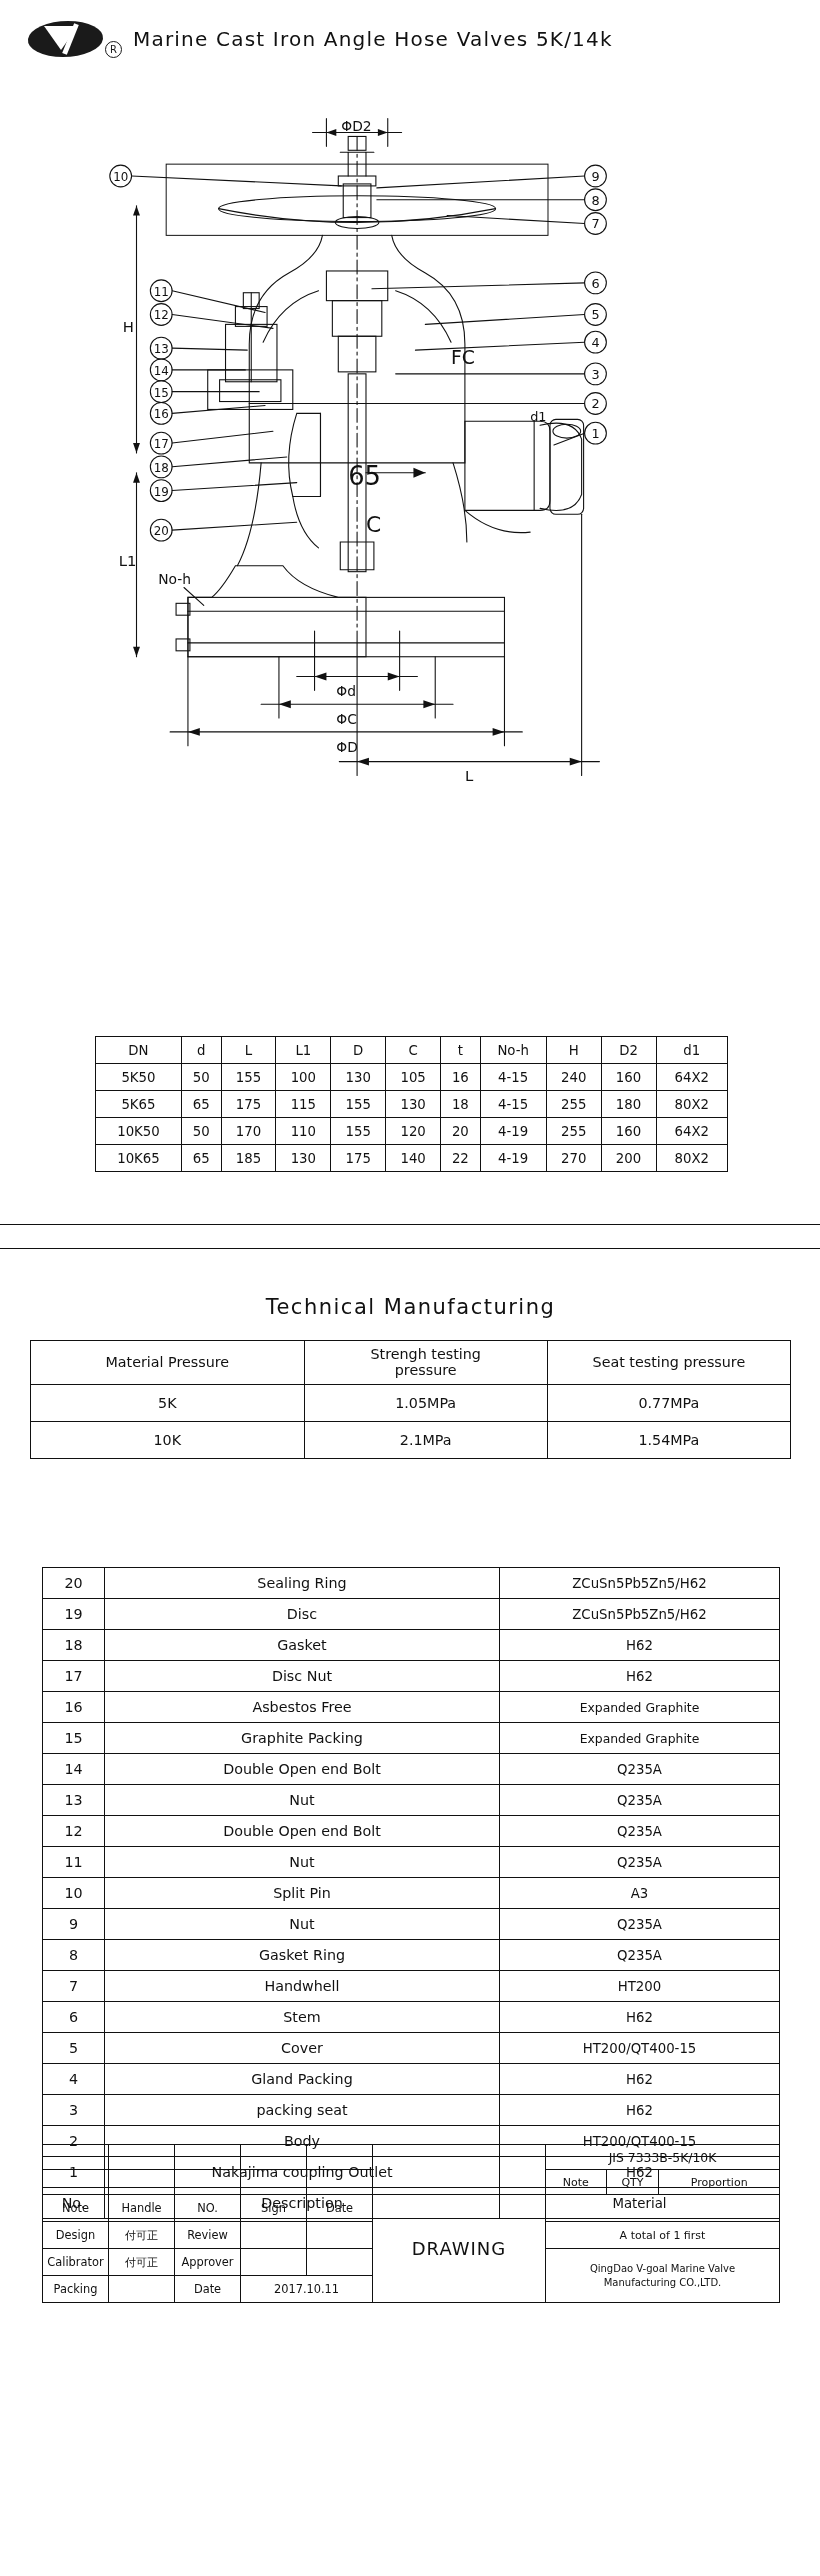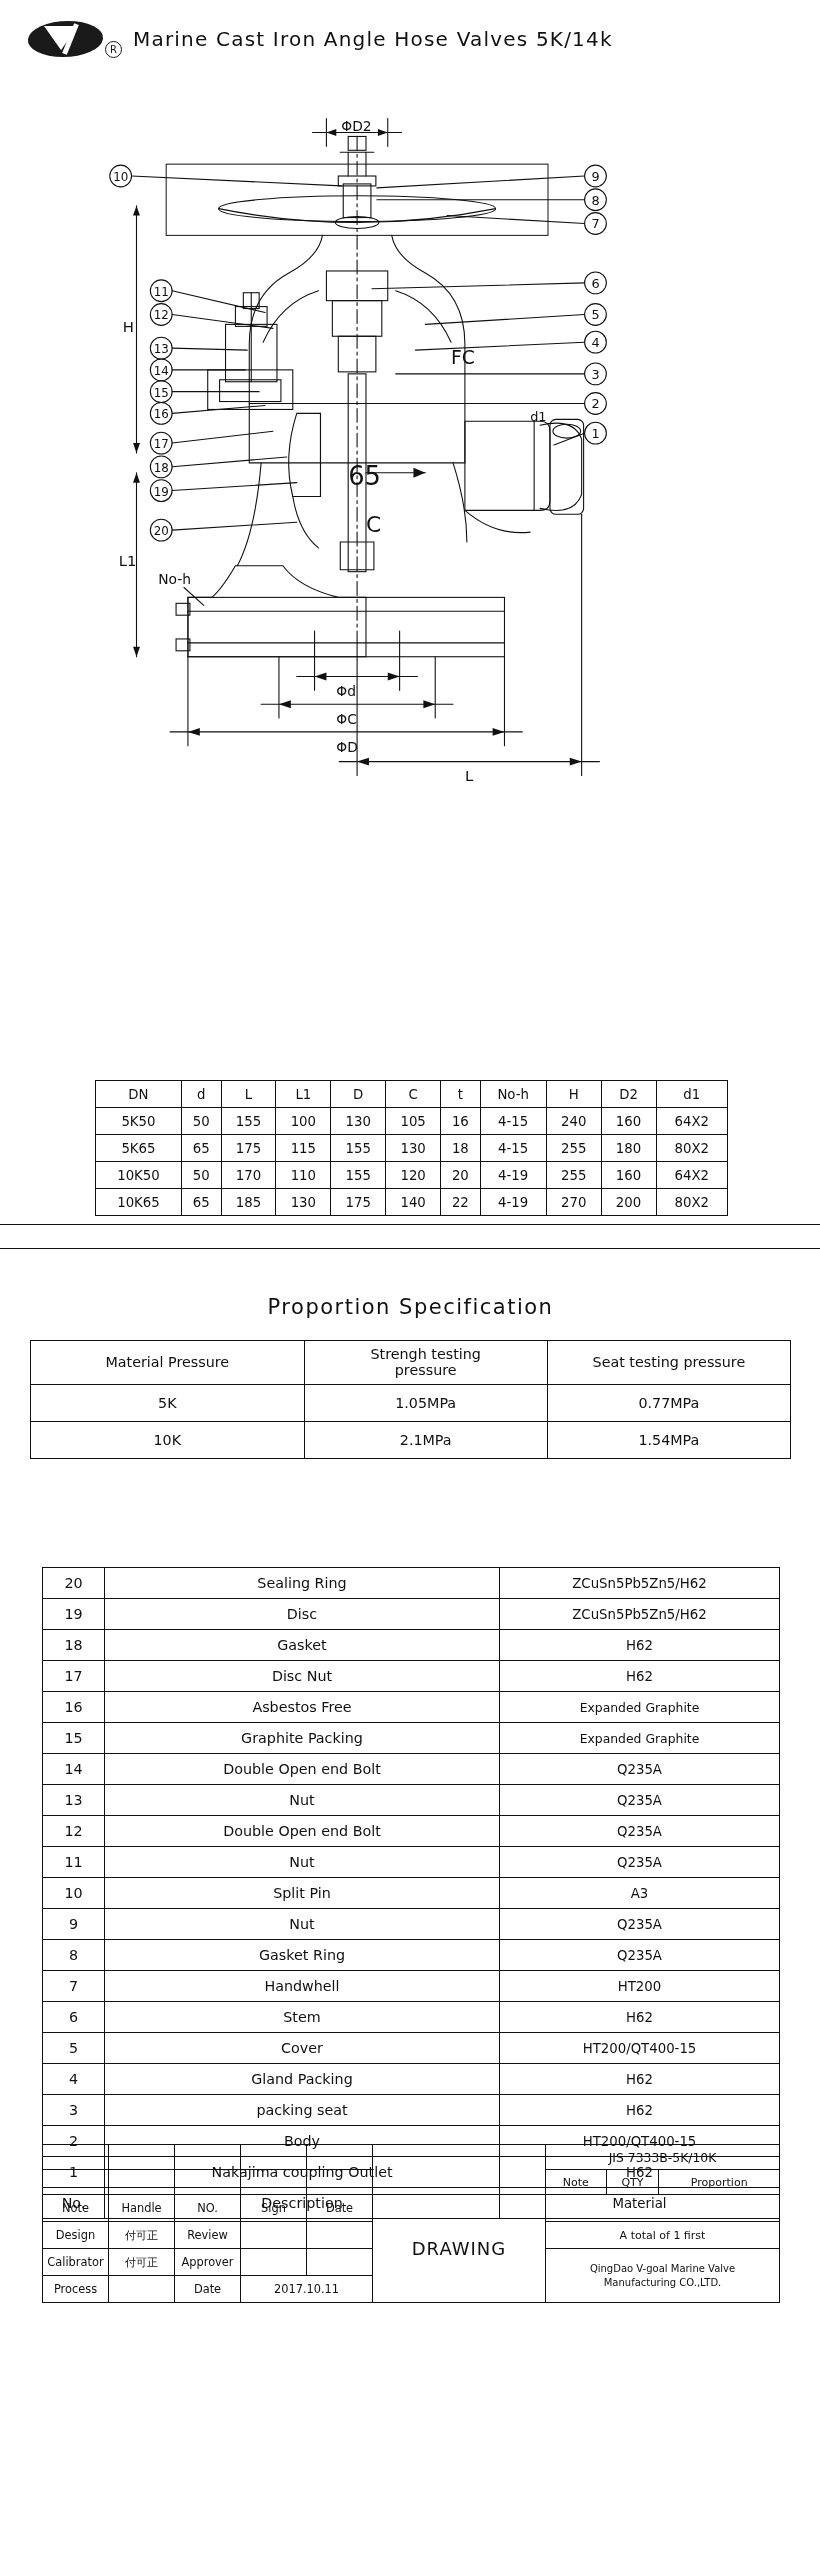--- a/index.html
+++ b/index.html
@@ -84,21 +84,21 @@
     position: absolute;
     left: 0; top: 77px;
     width: 821px;
     height: 930px;
   }
   .drawing svg { display: block; }
 
   
   .dim-table-wrap {
     position: absolute;
-    left: 95px; top: 1080px;
+    left: 95px; top: 1036px;
     width: 633px;
   }
   table.grid {
     border-collapse: collapse;
     width: 100%;
     font-size: 13.3px;
   }
   table.grid td, table.grid th {
     border: 1px solid #111;
     text-align: center;
@@ -479,21 +479,21 @@
           <td>200</td>
           <td>80X2</td>
         </tr>
       </tbody>
     </table>
   </div>
 
   <div class="hr-thick" style="top:1224px;"></div>
   <div class="hr-thick" style="top:1248px;"></div>
 
-  <div class="tech-title">Proportion Specification</div>
+  <div class="tech-title">Technical Manufacturing</div>
 
   <div class="tech-wrap">
     <table class="tech">
       <tbody>
         <tr>
           <td class="hdr" style="width:36%;">Material Pressure</td>
           <td class="hdr two-line" style="width:32%;">Strengh testing<br>pressure</td>
           <td class="hdr" style="width:32%;">Seat testing pressure</td>
         </tr>
         <tr>
@@ -664,21 +664,21 @@
         </tr>
         <tr>
           <td>Calibrator</td>
           <td class="tb-cn">付可正</td>
           <td>Approver</td>
           <td></td>
           <td></td>
           <td colspan="3" rowspan="2" class="tb-company">QingDao V-goal Marine Valve<br>Manufacturing CO.,LTD.</td>
         </tr>
         <tr>
-          <td>Process</td>
+          <td>Packing</td>
           <td class="tb-cn"></td>
           <td>Date</td>
           <td colspan="2">2017.10.11</td>
         </tr>
       </tbody>
     </table>
   </div>
 
 </div>
 

